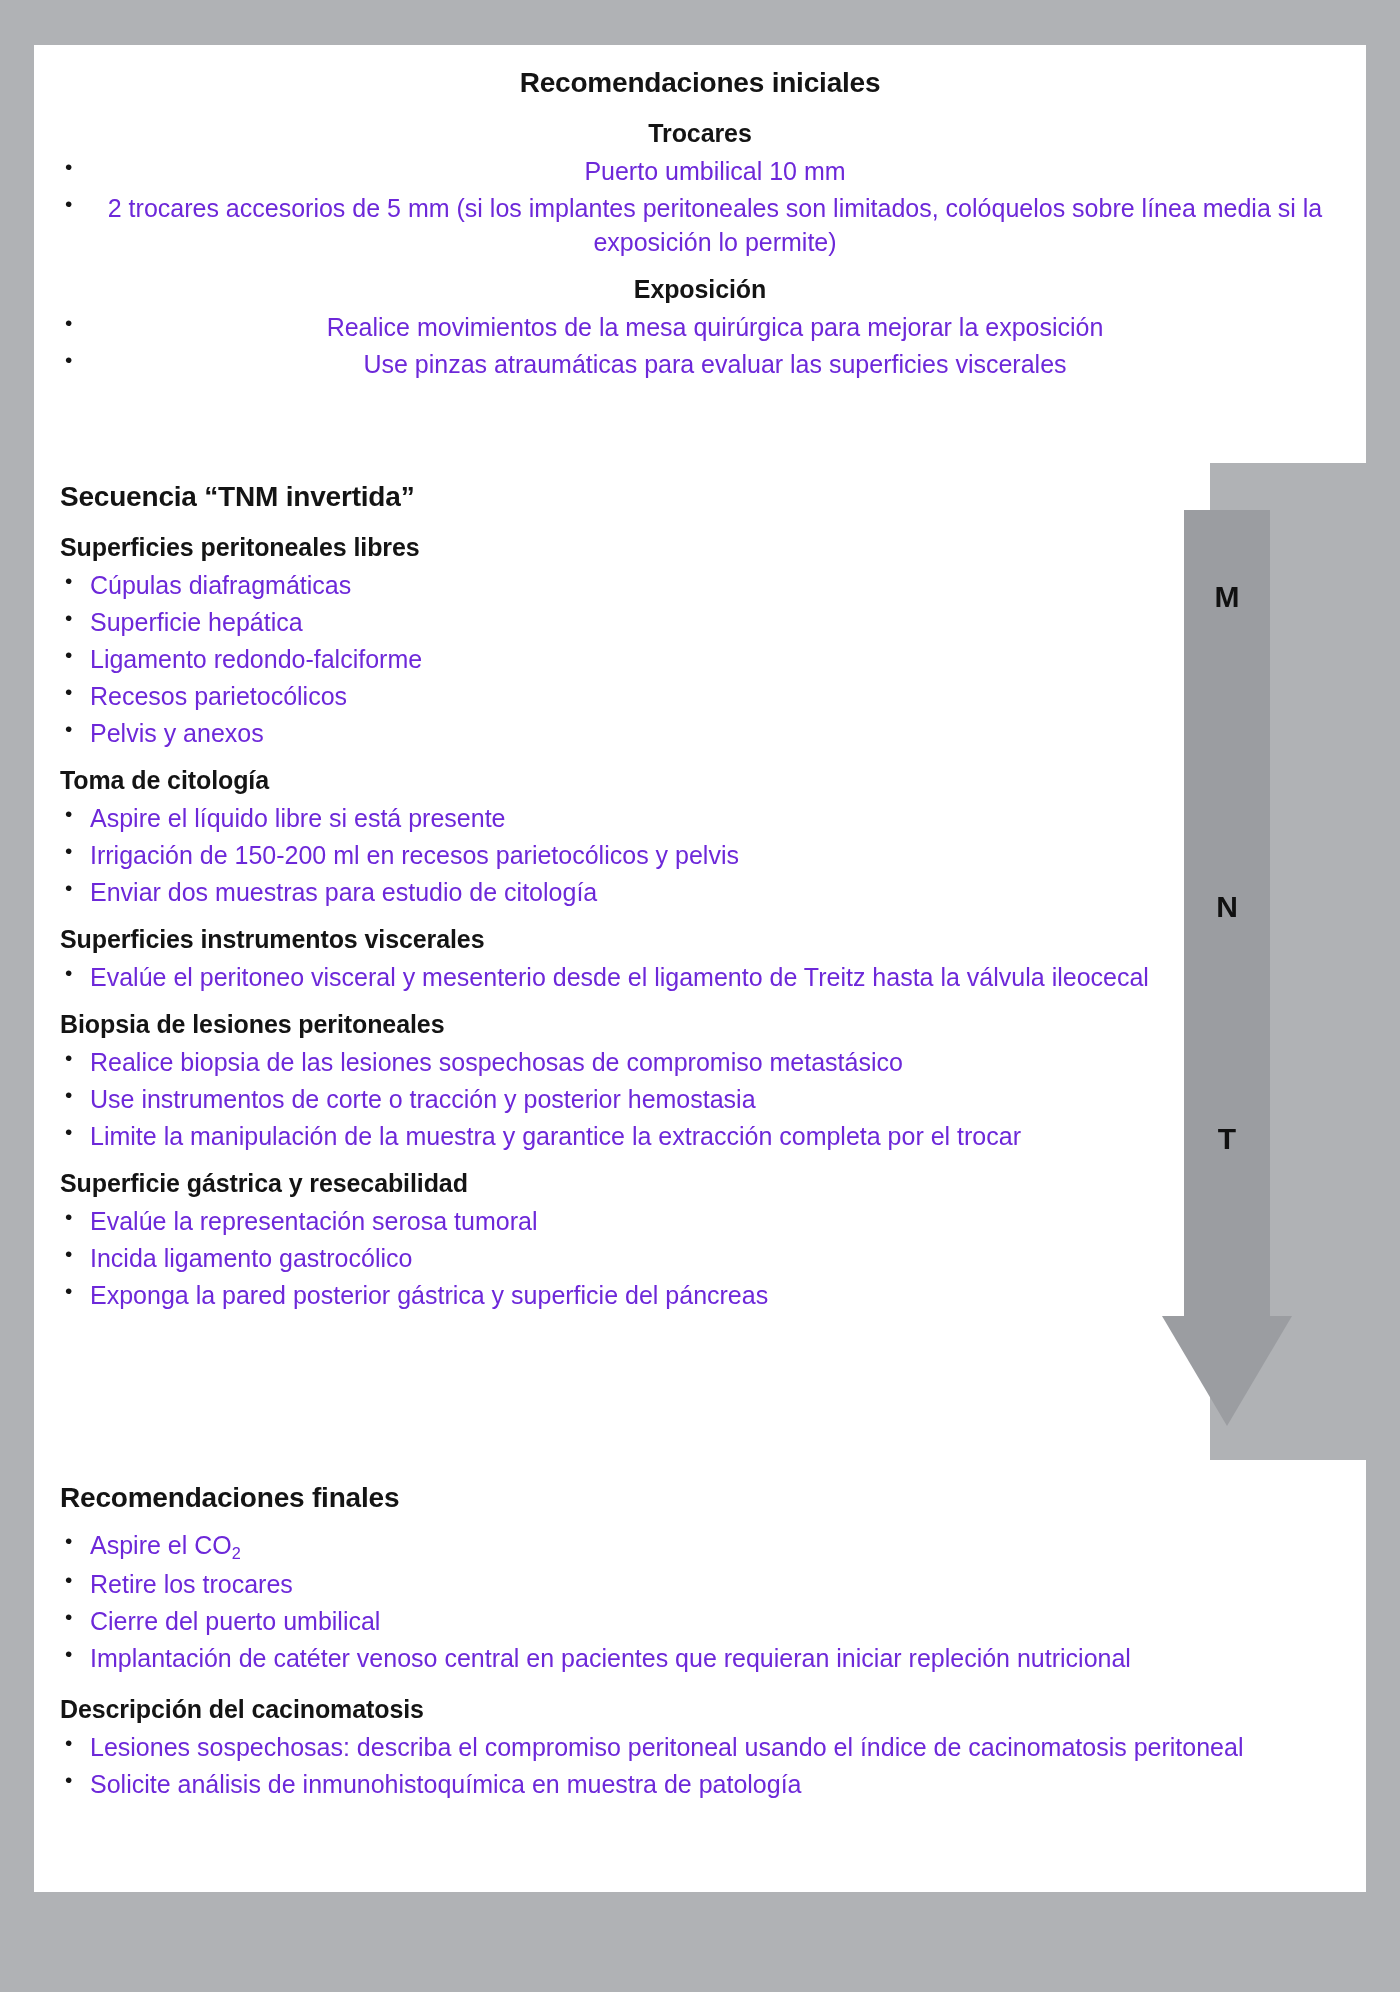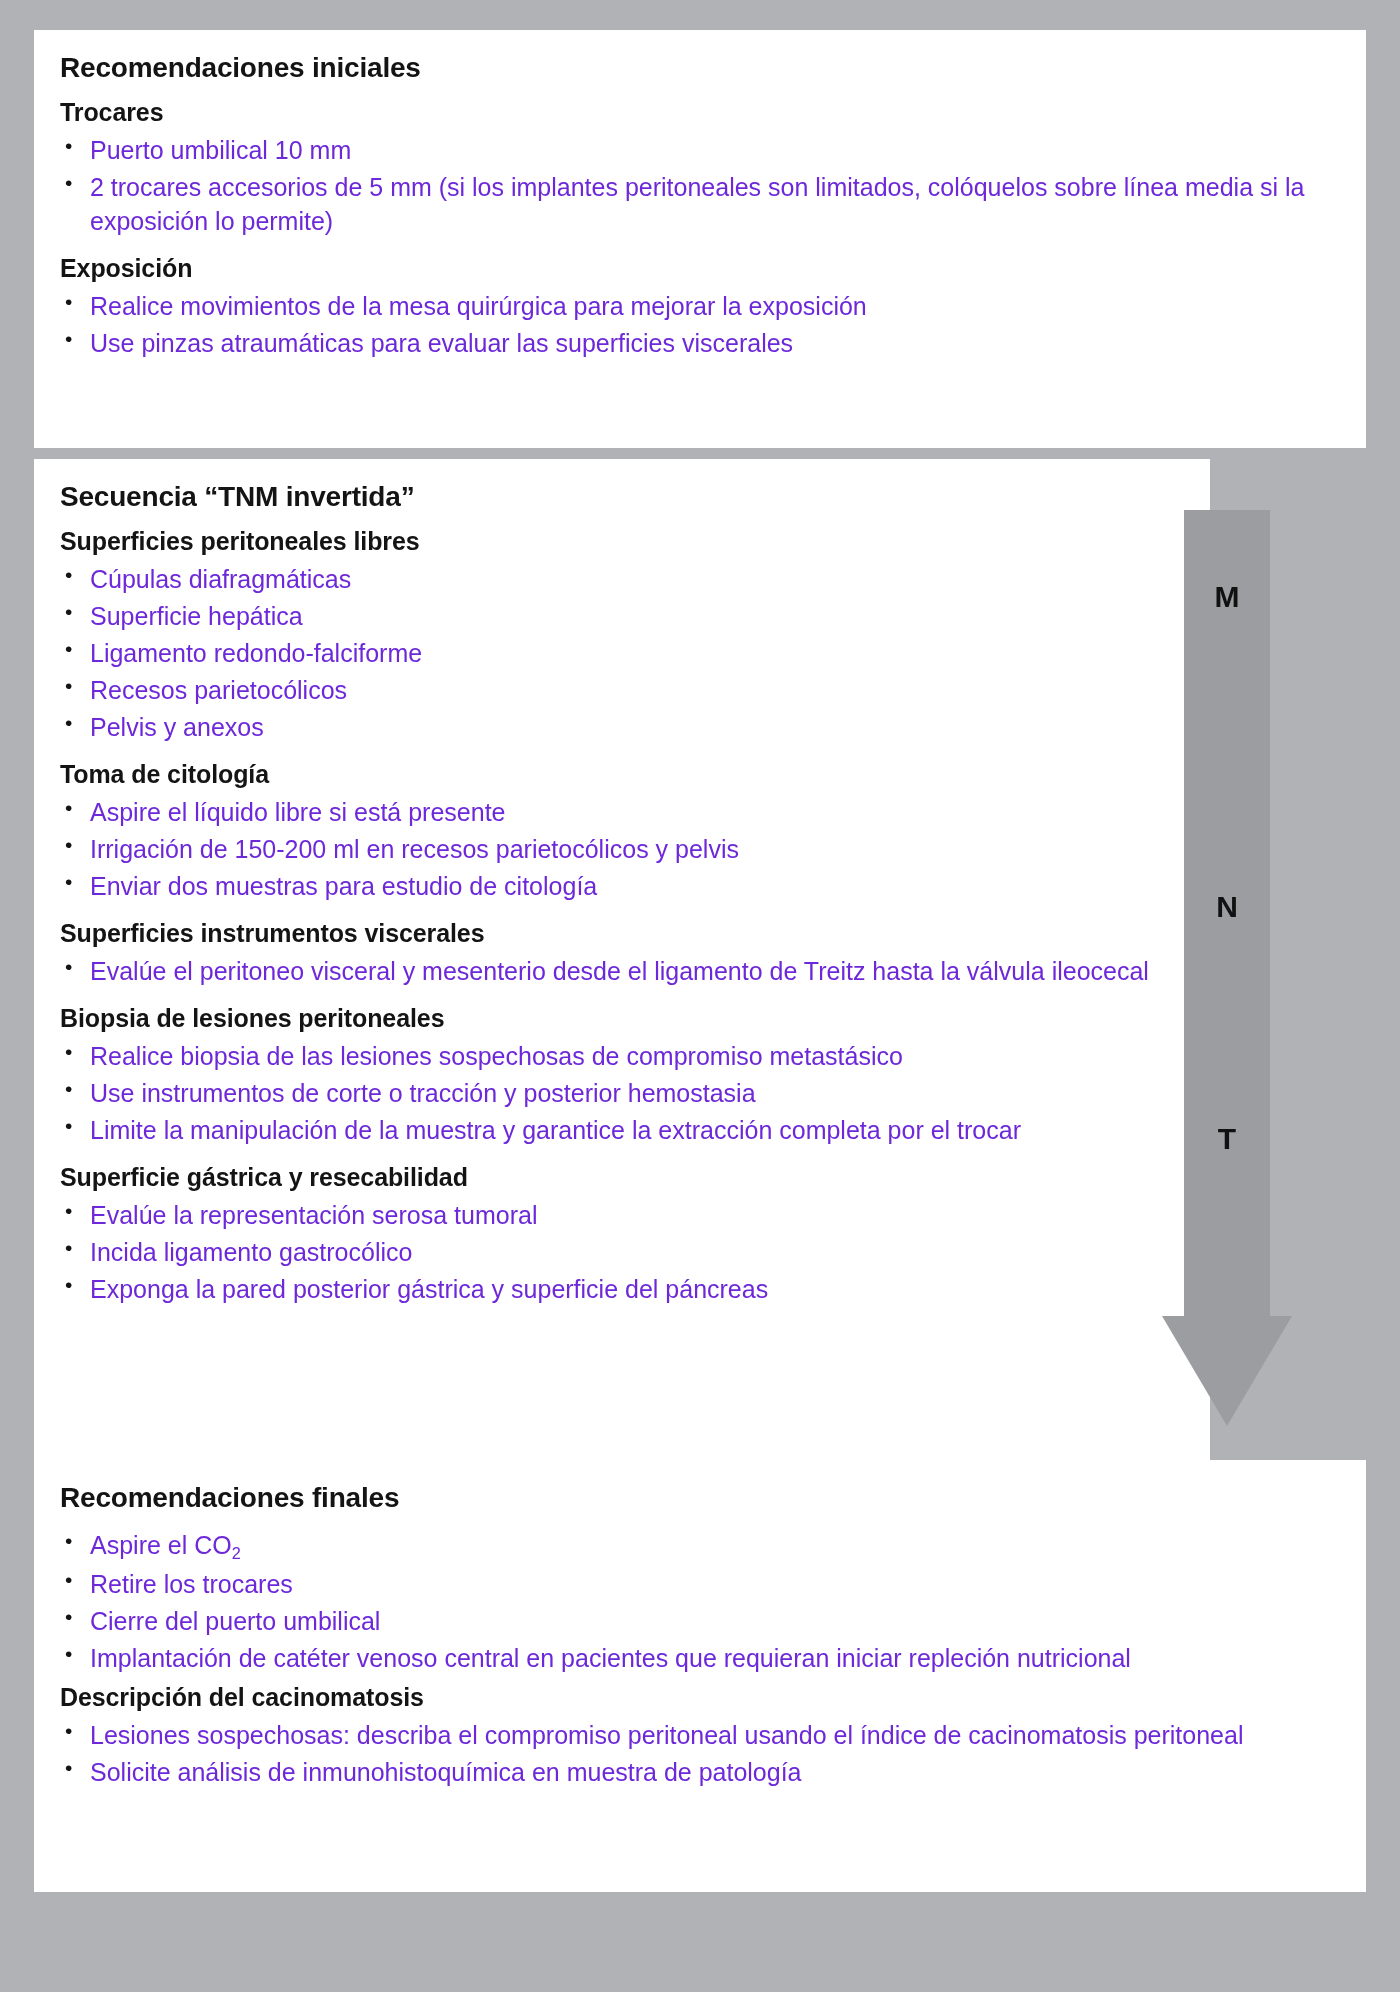--- a/index.html
+++ b/index.html
@@ -30,23 +30,24 @@
   .panel {
     position: absolute;
     background: #ffffff;
     box-sizing: border-box;
     padding: 18px 26px 22px 26px;
   }
 
   
   .panel-initial {
     left: 34px;
-    top: 30px;
+    top: 45px;
     width: 1332px;
     height: 418px;
+    text-align: center;
   }
   .panel-tnm {
     left: 34px;
     top: 459px;
     width: 1176px;
     height: 1063px;
   }
   .panel-final {
     left: 34px;
     top: 1460px;
@@ -73,21 +74,21 @@
     letter-spacing: -0.2px;
   }
   h2.subtitle {
     font-size: 25px;
     font-weight: bold;
     color: #141414;
     margin: 16px 0 6px 0;
     letter-spacing: -0.1px;
   }
   h2.subtitle:first-of-type {
-    margin-top: 8px;
+    margin-top: 20px;
   }
   ul.bullets {
     list-style: none;
     margin: 0 0 2px 0;
     padding: 0;
   }
   ul.bullets li {
     position: relative;
     font-size: 25px;
     line-height: 1.36;

